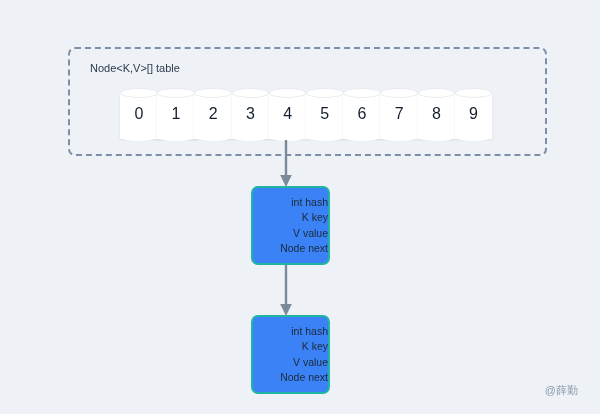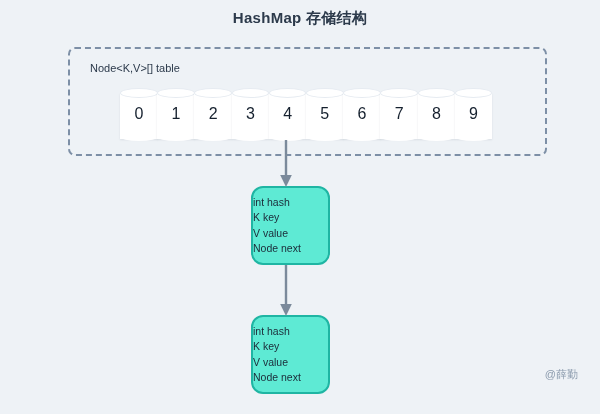--- a/index.html
+++ b/index.html
@@ -126,57 +126,56 @@
   .arrow {
     position: absolute;
     z-index: 5;
   }
 
   
   .node-box {
     position: absolute;
     width: 79px;
     box-sizing: border-box;
-    background: #5eead4;
+    background: #3b82f6;
     border: 2px solid #1fb5a3;
-    border-radius: 12px;
+    border-radius: 7px;
     display: flex;
     flex-direction: column;
-    align-items: flex-start;
+    align-items: flex-end;
     justify-content: center;
     padding: 6px 0;
   }
 
   #node-1 { left: 251px; top: 186px; height: 79px; }
   #node-2 { left: 251px; top: 315px; height: 79px; }
 
   .node-line {
     font-size: 10.5px;
     line-height: 15.5px;
     color: #1b2a38;
     white-space: nowrap;
     text-align: center;
   }
 
   
   #watermark {
     position: absolute;
     right: 22px;
-    bottom: 32px;
+    bottom: 16px;
     font-size: 11px;
     color: #8b9bad;
     white-space: nowrap;
   }
 </style>
 </head>
 <body>
 
 <div id="canvas">
 
-  <div id="title">HashMap 存储结构</div>
 
   <div id="table-container">
     <div id="table-label">Node&lt;K,V&gt;[] table</div>
   </div>
 
   <div id="buckets">
 
     <div class="bucket">
       <div class="body"></div>
       <div class="bottom-ellipse"></div>

